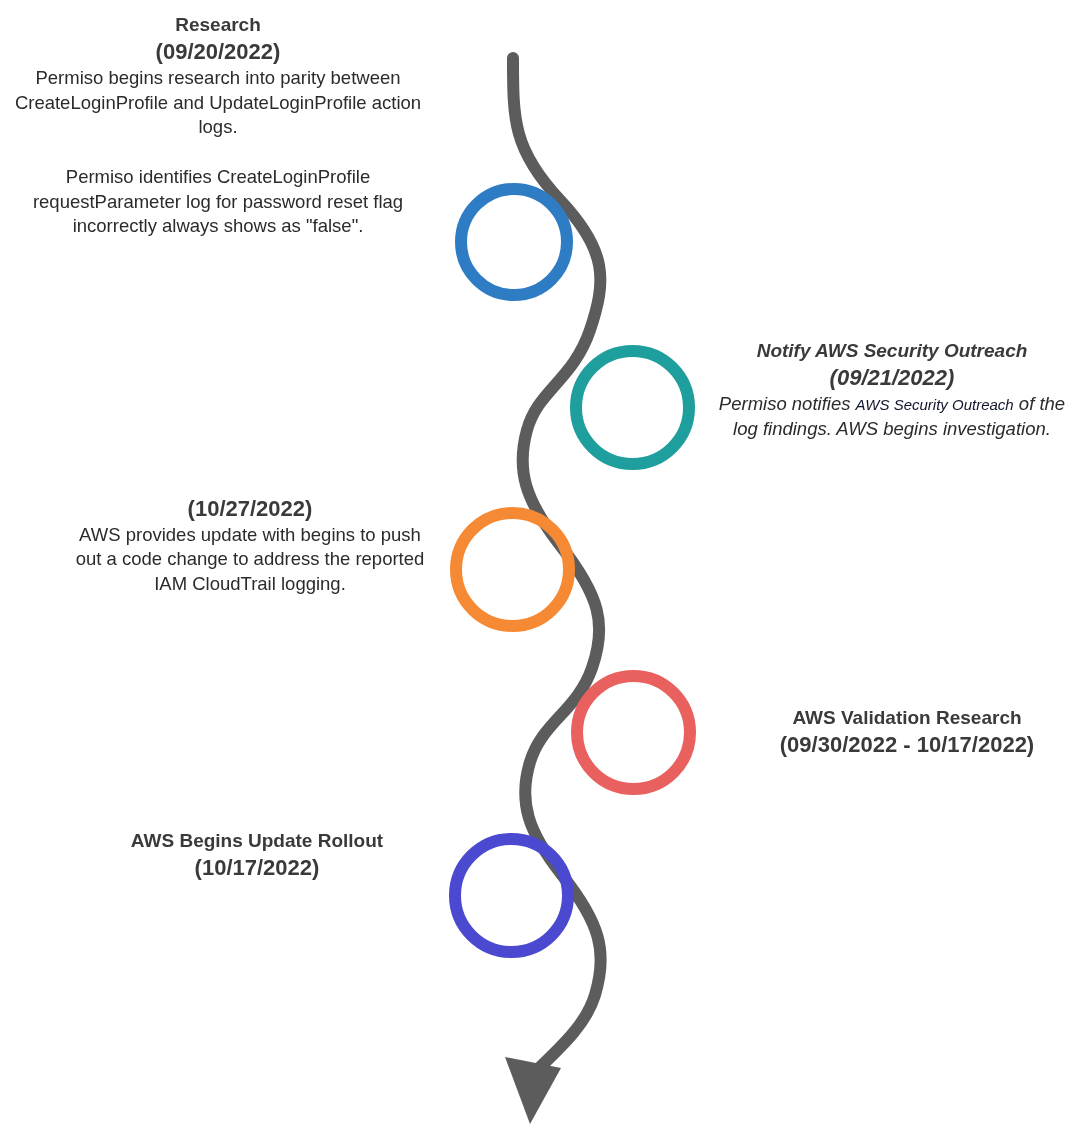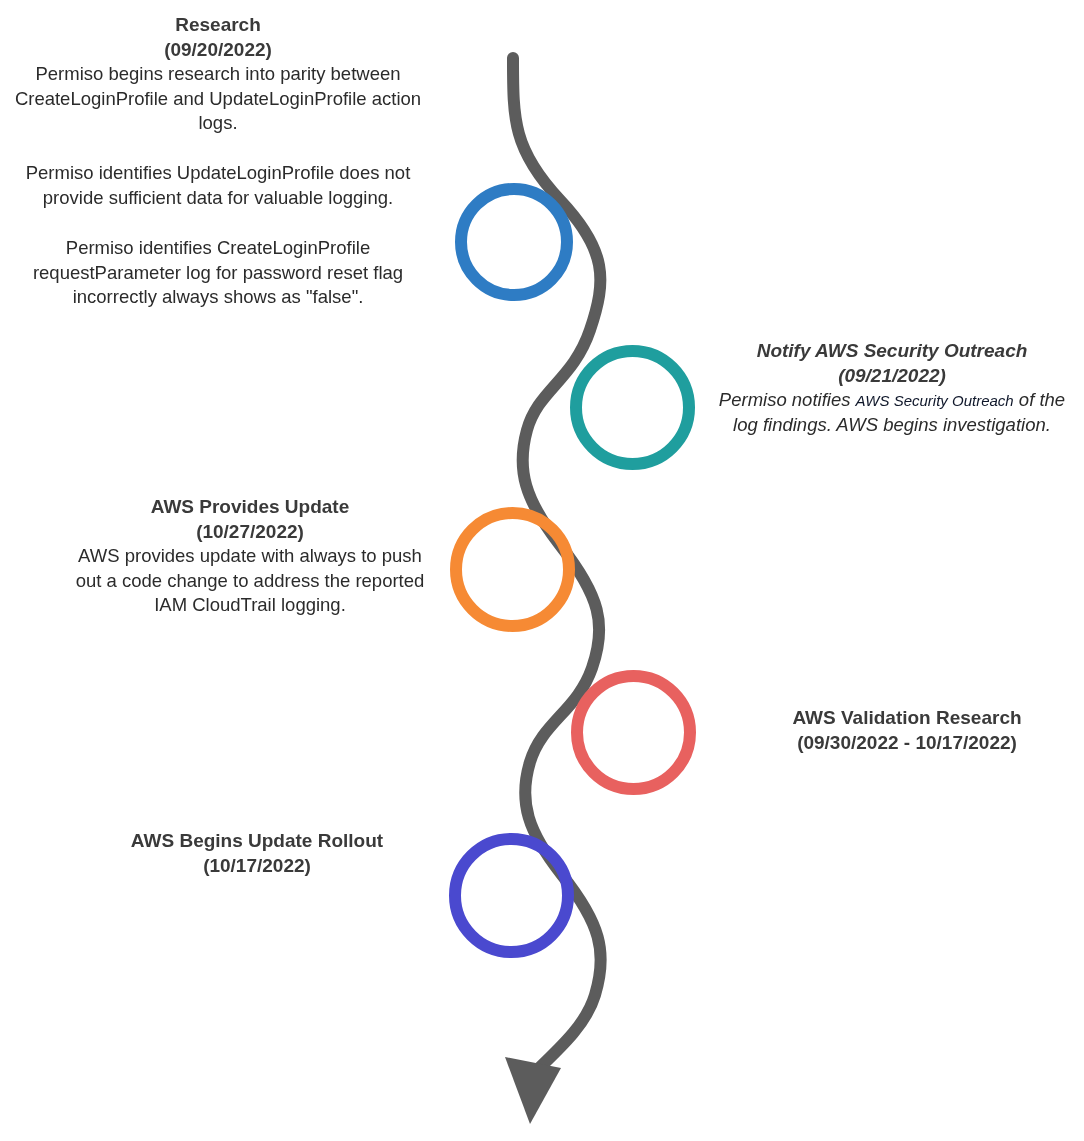--- a/index.html
+++ b/index.html
@@ -43,21 +43,21 @@
     line-height: 1.32;
   }
   .milestone-title {
     font-weight: bold;
     font-size: 19px;
     color: #3a3a3a;
     margin: 0;
   }
   .milestone-date {
     font-weight: bold;
-    font-size: 19px;
+    font-size: 22px;
     color: #3a3a3a;
     margin: 0;
   }
   .milestone-body {
     font-size: 18.5px;
     color: #2b2b2b;
     margin: 0;
   }
   .para {
     margin: 0 0 26px 0;
@@ -98,34 +98,32 @@
   <div class="node" style="left:450px; top:507px; width:125px; height:125px; border-width:12px; border-color:#f68a34;"></div>
 
   <div class="node" style="left:571px; top:670px; width:125px; height:125px; border-width:12px; border-color:#e8615f;"></div>
 
   <div class="node" style="left:449px; top:833px; width:125px; height:125px; border-width:12px; border-color:#4a49cf;"></div>
 
   <div class="text-block" style="left:8px; top:12px; width:420px;">
     <div class="milestone-title">Research</div>
     <div class="milestone-date">(09/20/2022)</div>
     <div class="milestone-body para gap-top">Permiso begins research into parity between CreateLoginProfile and UpdateLoginProfile action logs.</div>
-    <div class="milestone-body para">Permiso identifies UpdateLoginProfile does not provide sufficient data for valuable logging.</div>
     <div class="milestone-body para">Permiso identifies CreateLoginProfile requestParameter log for password reset flag incorrectly always shows as "false".</div>
   </div>
 
   <div class="text-block" style="left:712px; top:338px; width:360px;font-style:italic;">
     <div class="milestone-title">Notify AWS Security Outreach</div>
     <div class="milestone-date">(09/21/2022)</div>
     <div class="milestone-body"><span>Permiso notifies </span><span class="emphasis">AWS Security Outreach</span><span> of the log findings. AWS begins investigation.</span></div>
   </div>
 
   <div class="text-block" style="left:72px; top:494px; width:356px;">
-    <div class="milestone-title">AWS Provides Update</div>
     <div class="milestone-date">(10/27/2022)</div>
-    <div class="milestone-body">AWS provides update with always to push out a code change to address the reported IAM CloudTrail logging.</div>
+    <div class="milestone-body">AWS provides update with begins to push out a code change to address the reported IAM CloudTrail logging.</div>
   </div>
 
   <div class="text-block" style="left:742px; top:705px; width:330px;">
     <div class="milestone-title">AWS Validation Research</div>
     <div class="milestone-date">(09/30/2022 - 10/17/2022)</div>
   </div>
 
   <div class="text-block" style="left:92px; top:828px; width:330px;">
     <div class="milestone-title">AWS Begins Update Rollout</div>
     <div class="milestone-date">(10/17/2022)</div>

